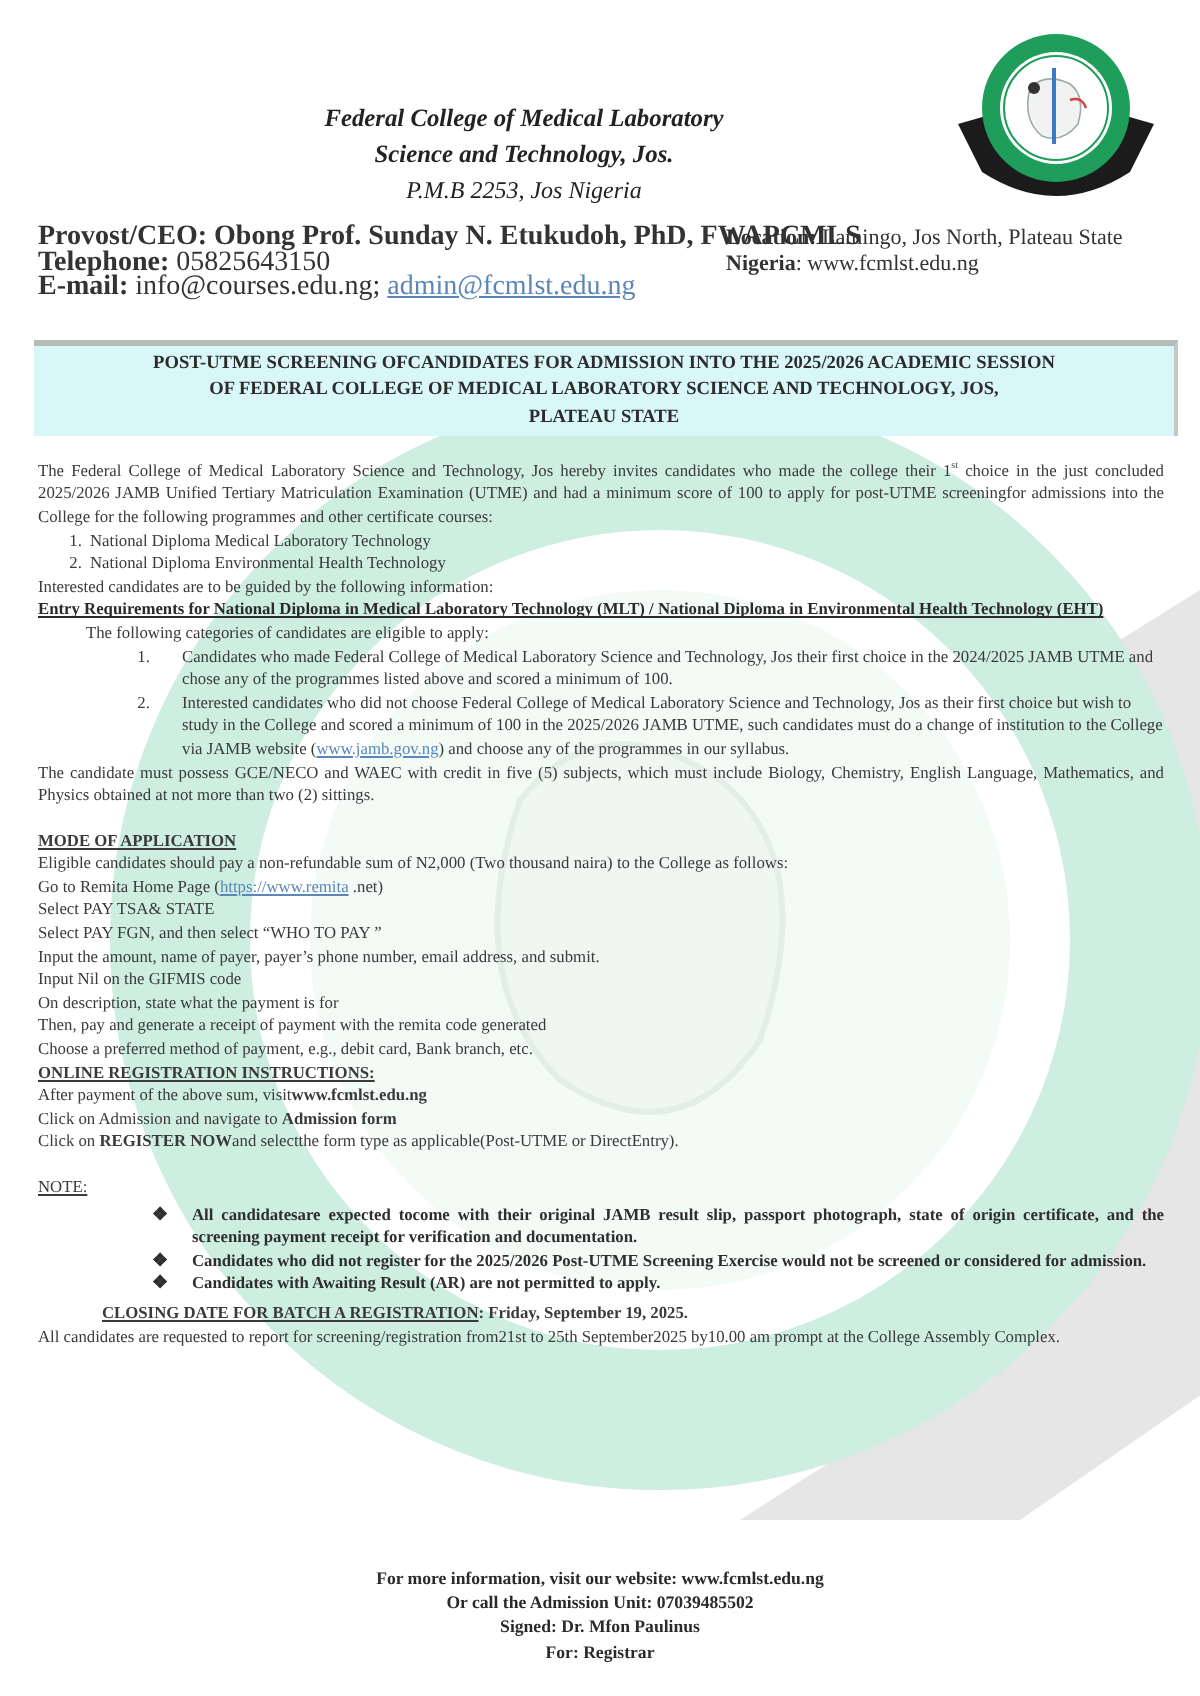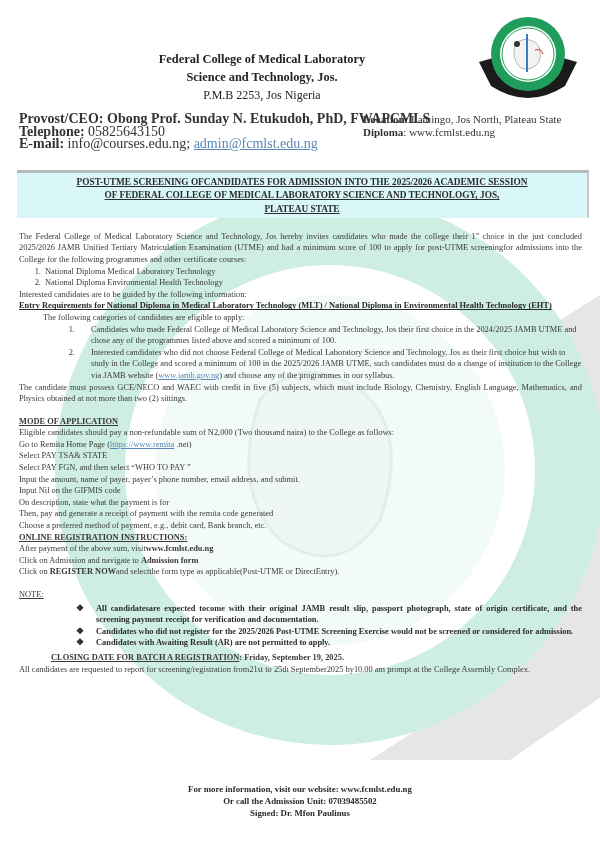--- a/index.html
+++ b/index.html
@@ -6,35 +6,34 @@
   body {
     width:600px; height:848px; background:#ffffff; position:relative; overflow:hidden;
     font-family:"Liberation Serif", "DejaVu Serif", serif; color:#2a2a2a;
   }
   .watermark { position:absolute; left:40px; top:200px; width:600px; height:560px; pointer-events:none; z-index:0; }
   .page { position:relative; z-index:1; }
   .b { font-weight:bold; }
   .u { text-decoration:underline;margin-left:32px; }
   .link { color:#5b86b8; text-decoration:underline; }
 
-  .hdr-title { position:absolute; left:0; width:524px; top:50px; text-align:center; font-size:12.4px; line-height:18px; color:#222; }
+  .hdr-title { position:absolute; left:0; width:524px; top:50px; text-align:center; font-size:12.4px; line-height:18px; color:#222;font-style:italic; }
   .hdr-title .line1, .hdr-title .line2 { font-weight:bold; display:block; }
   .hdr-title .line3 { display:block; font-size:12px; }
 
   .logo { position:absolute; left:473px; top:14px; width:110px; height:90px; }
 
   .contact-left { position:absolute; left:19px; top:113px; font-size:14px; line-height:12.5px; color:#333; }
   .contact-right { position:absolute; left:363px; top:113px; font-size:11px; line-height:12.5px; color:#333; }
 
   .banner {
     position:absolute; left:17px; top:170px; width:570px; height:42px;
     background:#d9f7f9; border-top:3px solid #b3bcb6; border-right:2px solid #c3c9c4;
     text-align:center; font-weight:bold; font-size:9.3px; line-height:13.4px; color:#2c2c2c; padding-top:3px;
     box-sizing:content-box;
-    text-decoration:underline;
   }
 
   .body-text { position:absolute; left:19px; width:563px; font-size:8.4px; line-height:11.6px; color:#3a3a3a; text-align:justify; }
   .intro { top:228px; }
   ol.programmes { margin:0; padding-left:24px; }
   ol.programmes li { padding-left:2px; }
   .entry-head { font-weight:bold; text-decoration:underline; color:#2a2a2a; text-align:left; }
   .indent1 { padding-left:24px; }
   ol.categories { margin:0; padding-left:58px; }
   ol.categories li { padding-left:14px; text-align:left; }
@@ -97,21 +96,21 @@
       <span class="link">admin@fcmlst.edu.ng</span>
     </div>
   </div>
 
   <div class="contact-right">
     <div>
       <span class="b">Location:</span>
       <span>Lamingo, Jos North, Plateau State</span>
     </div>
     <div>
-      <span class="b">Diploma</span><span>: www.fcmlst.edu.ng</span>
+      <span class="b">Nigeria</span><span>: www.fcmlst.edu.ng</span>
     </div>
   </div>
 
   <div class="banner">
     <div>POST-UTME SCREENING OFCANDIDATES FOR ADMISSION INTO THE 2025/2026 ACADEMIC SESSION</div>
     <div>OF FEDERAL COLLEGE OF MEDICAL LABORATORY SCIENCE AND TECHNOLOGY, JOS,</div>
     <div>PLATEAU STATE</div>
   </div>
 
   <div class="body-text intro">
@@ -164,15 +163,16 @@
 
     <div style="height:3px"></div>
     <div class="closing-head"><span class="u">CLOSING DATE FOR BATCH A REGISTRATION</span><span>: Friday, September 19, 2025.</span></div>
     <div>All candidates are requested to report for screening/registration from21st to 25th September2025 by10.00 am prompt at the College Assembly Complex.</div>
   </div>
 
   <div class="footer">
     <div>For more information, visit our website: www.fcmlst.edu.ng</div>
     <div>Or call the Admission Unit: 07039485502</div>
     <div>Signed: Dr. Mfon Paulinus</div>
+    <div>For: Registrar</div>
   </div>
 
 </div>
 
 </body></html>

